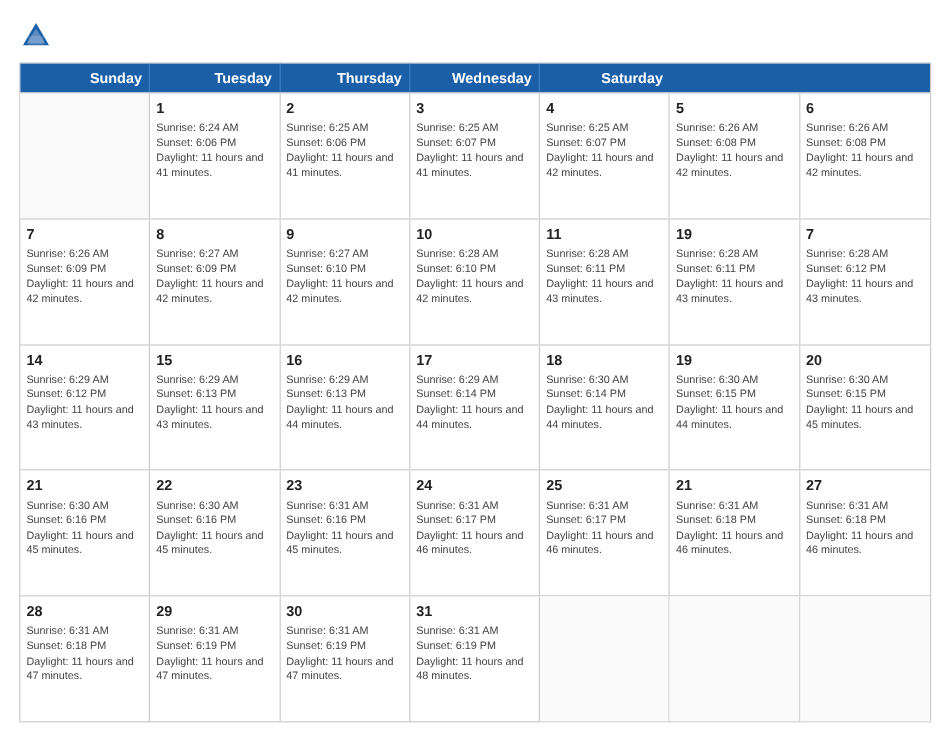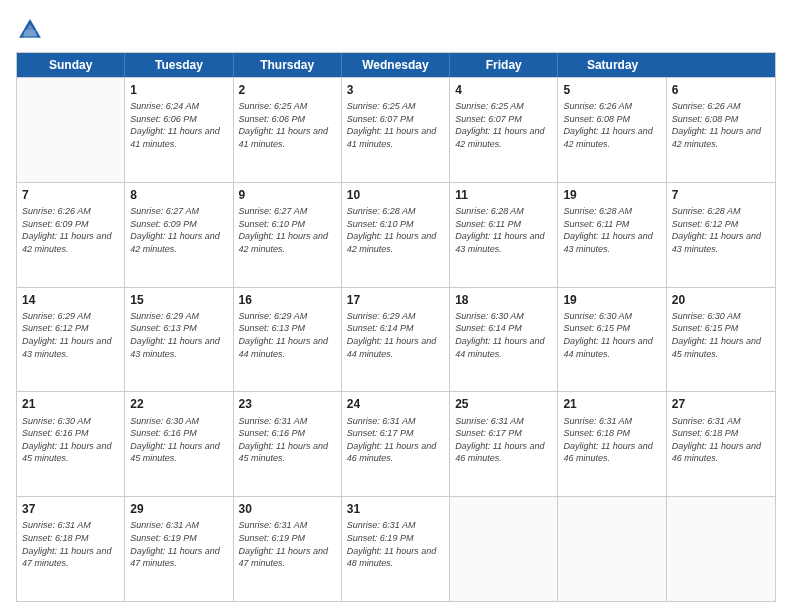--- a/index.html
+++ b/index.html
@@ -57,21 +57,21 @@
     .cal-header {
       display: grid;
       grid-template-columns: repeat(7, 1fr);
       background: #1a5fa8;
     }
     .cal-header-cell {
       color: #fff;
       font-size: 12px;
       font-weight: bold;
       padding: 5px 6px;
-      text-align: center;
+      text-align: right;
       border-right: 1px solid #3a7fc8;
     }
     .cal-header-cell:last-child { border-right: none; }
     .cal-body {
       flex: 1;
       display: flex;
       flex-direction: column;
     }
     .cal-row {
       display: grid;
@@ -94,21 +94,20 @@
       font-size: 12px;
       font-weight: bold;
       color: #222;
       display: block;
       margin-bottom: 2px;
     }
     .cell-text {
       font-size: 9px;
       color: #444;
       line-height: 1.4;
-      font-style: italic;
     }
   </style>
 </head>
 <body>
 
 <div class="page">
   <div class="header">
     <div class="logo">
       <svg class="logo-icon" viewBox="0 0 36 36">
         <polygon points="18,4 32,28 4,28" fill="#1a5fa8"></polygon>
@@ -126,21 +125,20 @@
       <div class="location"></div>
     </div>
   </div>
 
   <div class="calendar">
     <div class="cal-header">
     <div class="cal-header-cell">Sunday</div>
         <div class="cal-header-cell">Tuesday</div>
         <div class="cal-header-cell">Thursday</div>
         <div class="cal-header-cell">Wednesday</div>
-        <div class="cal-header-cell">Friday</div>
         <div class="cal-header-cell">Saturday</div>
       </div>
     <div class="cal-body">
     <div class="cal-row">
           <div class="cal-cell empty"></div>
           <div class="cal-cell">
             <span class="day-number">1</span>
             <div class="cell-text">Sunrise: 6:24 AM<br>Sunset: 6:06 PM<br>Daylight: 11 hours and 41 minutes.</div>
           </div>
           <div class="cal-cell">
@@ -249,21 +247,21 @@
             <span class="day-number">21</span>
             <div class="cell-text">Sunrise: 6:31 AM<br>Sunset: 6:18 PM<br>Daylight: 11 hours and 46 minutes.</div>
           </div>
           <div class="cal-cell">
             <span class="day-number">27</span>
             <div class="cell-text">Sunrise: 6:31 AM<br>Sunset: 6:18 PM<br>Daylight: 11 hours and 46 minutes.</div>
           </div>
         </div>
         <div class="cal-row">
           <div class="cal-cell">
-            <span class="day-number">37</span>
+            <span class="day-number">28</span>
             <div class="cell-text">Sunrise: 6:31 AM<br>Sunset: 6:18 PM<br>Daylight: 11 hours and 47 minutes.</div>
           </div>
           <div class="cal-cell">
             <span class="day-number">29</span>
             <div class="cell-text">Sunrise: 6:31 AM<br>Sunset: 6:19 PM<br>Daylight: 11 hours and 47 minutes.</div>
           </div>
           <div class="cal-cell">
             <span class="day-number">30</span>
             <div class="cell-text">Sunrise: 6:31 AM<br>Sunset: 6:19 PM<br>Daylight: 11 hours and 47 minutes.</div>
           </div>

